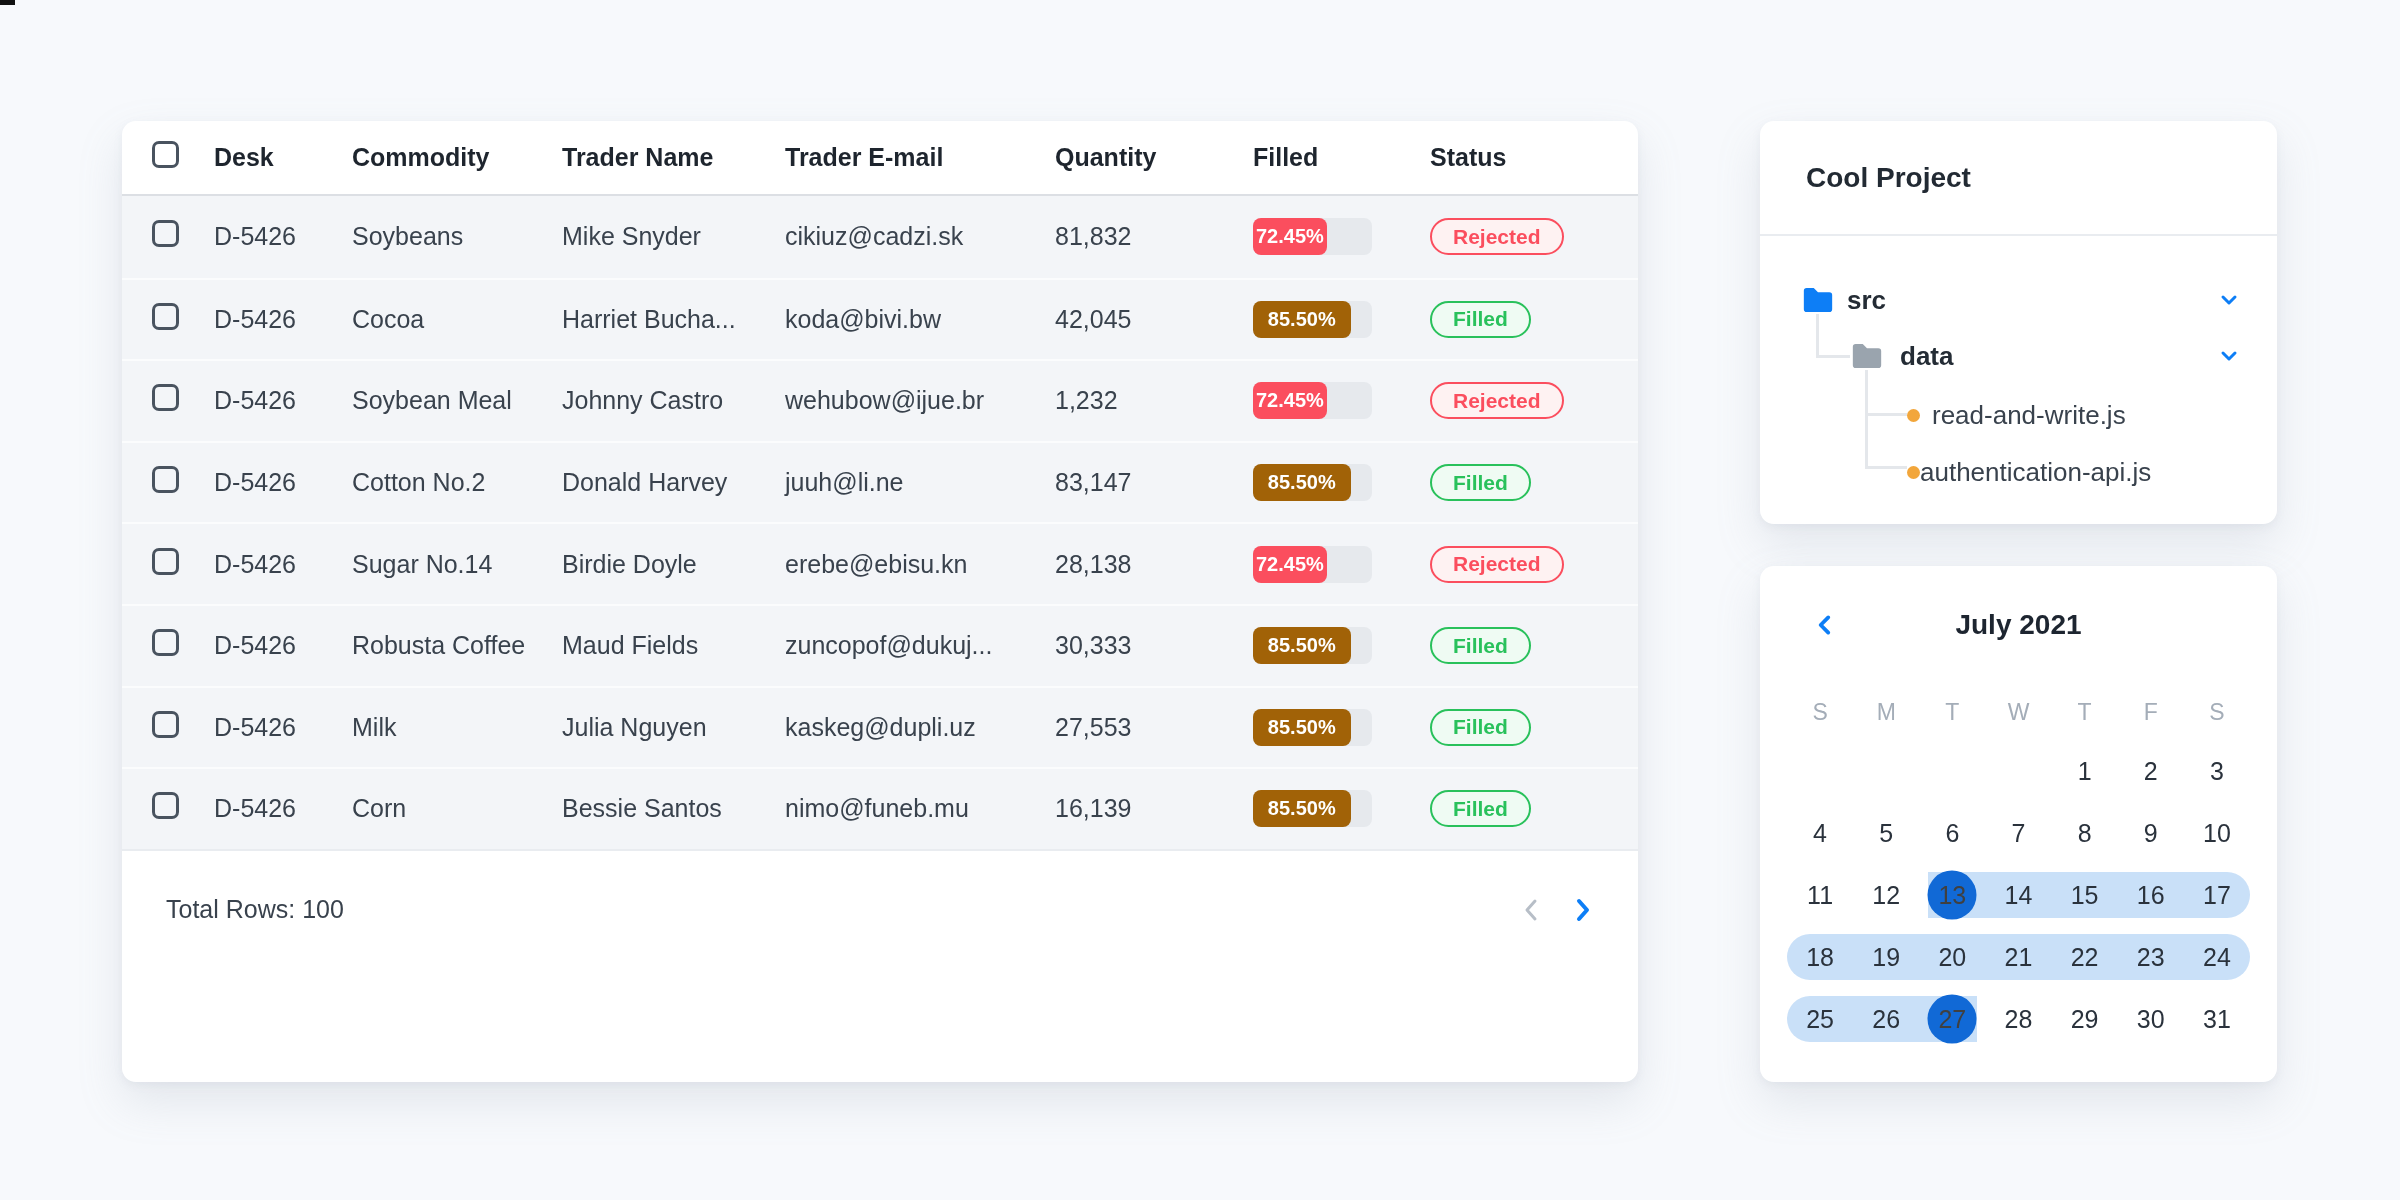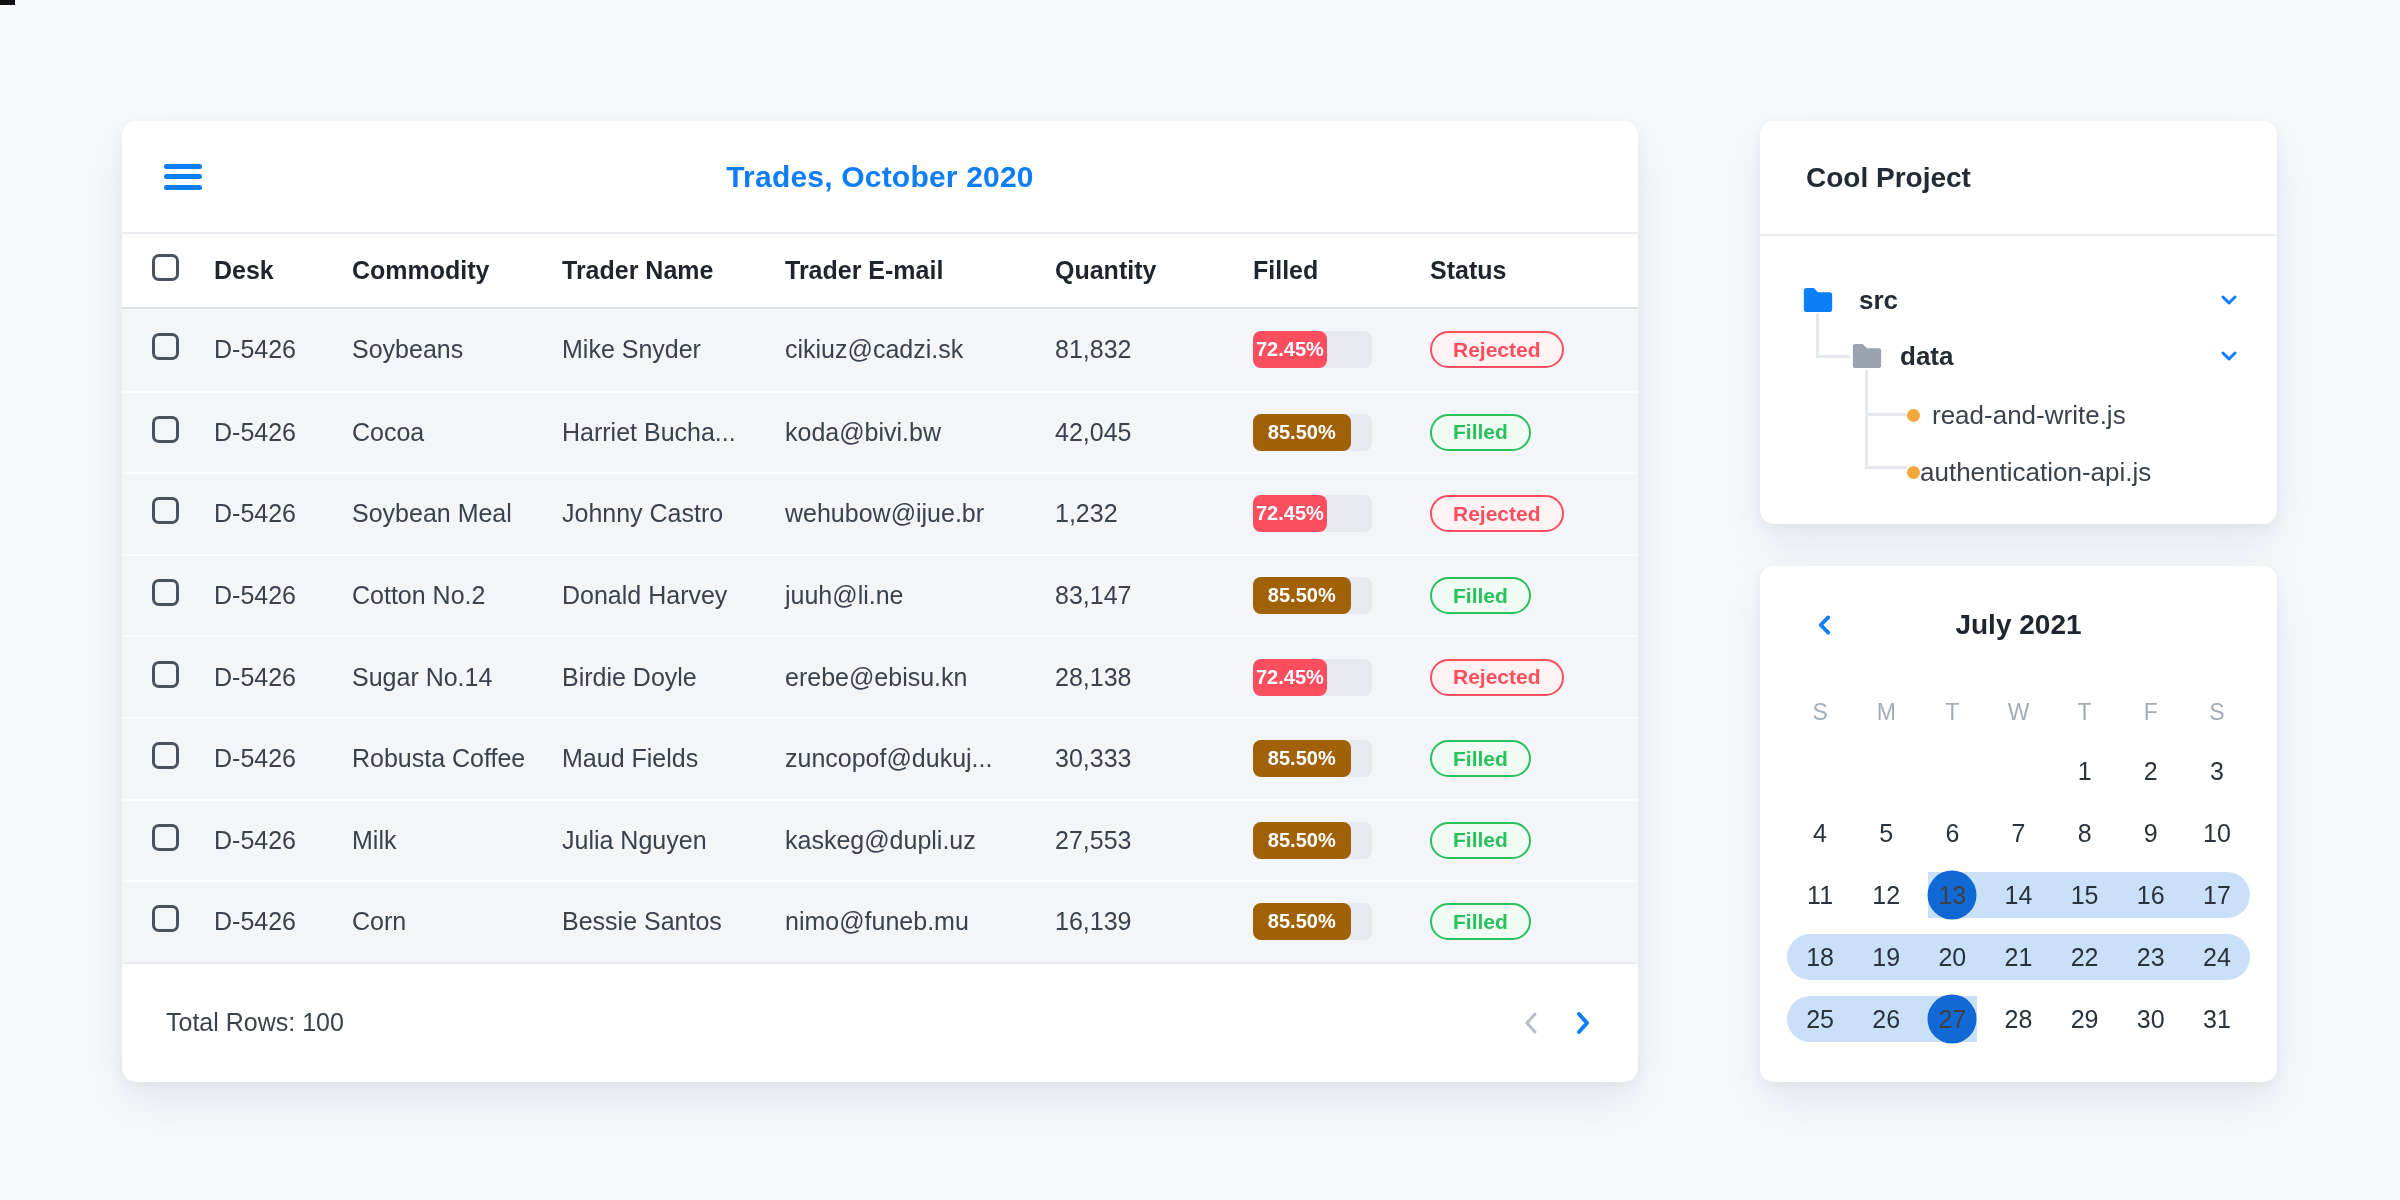--- a/index.html
+++ b/index.html
@@ -63,21 +63,21 @@
   .pager svg { display:block; cursor:pointer; }
 
   
   .tree-card { left:1760px; top:121px; width:517px; height:403px; }
   .tree-header {
     height:115px; display:flex; align-items:center; padding:0 46px;
     border-bottom:2px solid #e9ecf0; font-size:28px; font-weight:700; color:#222a33;
   }
   .tree { position:relative; height:286px; }
   .tnode { position:absolute; display:flex; align-items:center; height:36px; }
-  .node-src  { left:41px; top:46px;  gap:24px; }
+  .node-src  { left:41px; top:46px;  gap:12px; }
   .node-data { left:90px; top:102px; gap:16px; }
   .node-file1{ left:147px; top:161px; gap:12px; }
   .node-file2{ left:147px; top:218px; }
   .tnode .flabel { font-size:26px; font-weight:700; color:#242c35; }
   .tnode .file-label { font-size:26px; font-weight:400; color:#39424d; }
   .dot { width:13px; height:13px; border-radius:50%; background:#f2a63b; flex:0 0 auto; }
   .tree-chevron { position:absolute; right:36px; width:24px; height:24px; cursor:pointer; }
   .chev-src  { top:52px; }
   .chev-data { top:108px; }
   .elbow { position:absolute; border-left:3px solid #e4e7eb; border-bottom:3px solid #e4e7eb; }
@@ -106,28 +106,20 @@
     background:#1169d6; left:50%; top:50%; transform:translate(-50%,-50%);
   }
   .day.sel { cursor:pointer; }
 </style>
 </head>
 <body>
 
 <div class="artifact"></div>
 
 <section class="card trades-card">
-  <header class="trades-header">
-    <div class="hamburger">
-        <span></span>
-        <span></span>
-        <span></span>
-      </div>
-    <h1 class="trades-title">Trades, October 2020</h1>
-  </header>
 
   <div class="grid thead">
     <div><span class="checkbox"></span></div>
     <div>Desk</div>
     <div>Commodity</div>
     <div>Trader Name</div>
     <div>Trader E-mail</div>
     <div>Quantity</div>
     <div>Filled</div>
     <div>Status</div>

